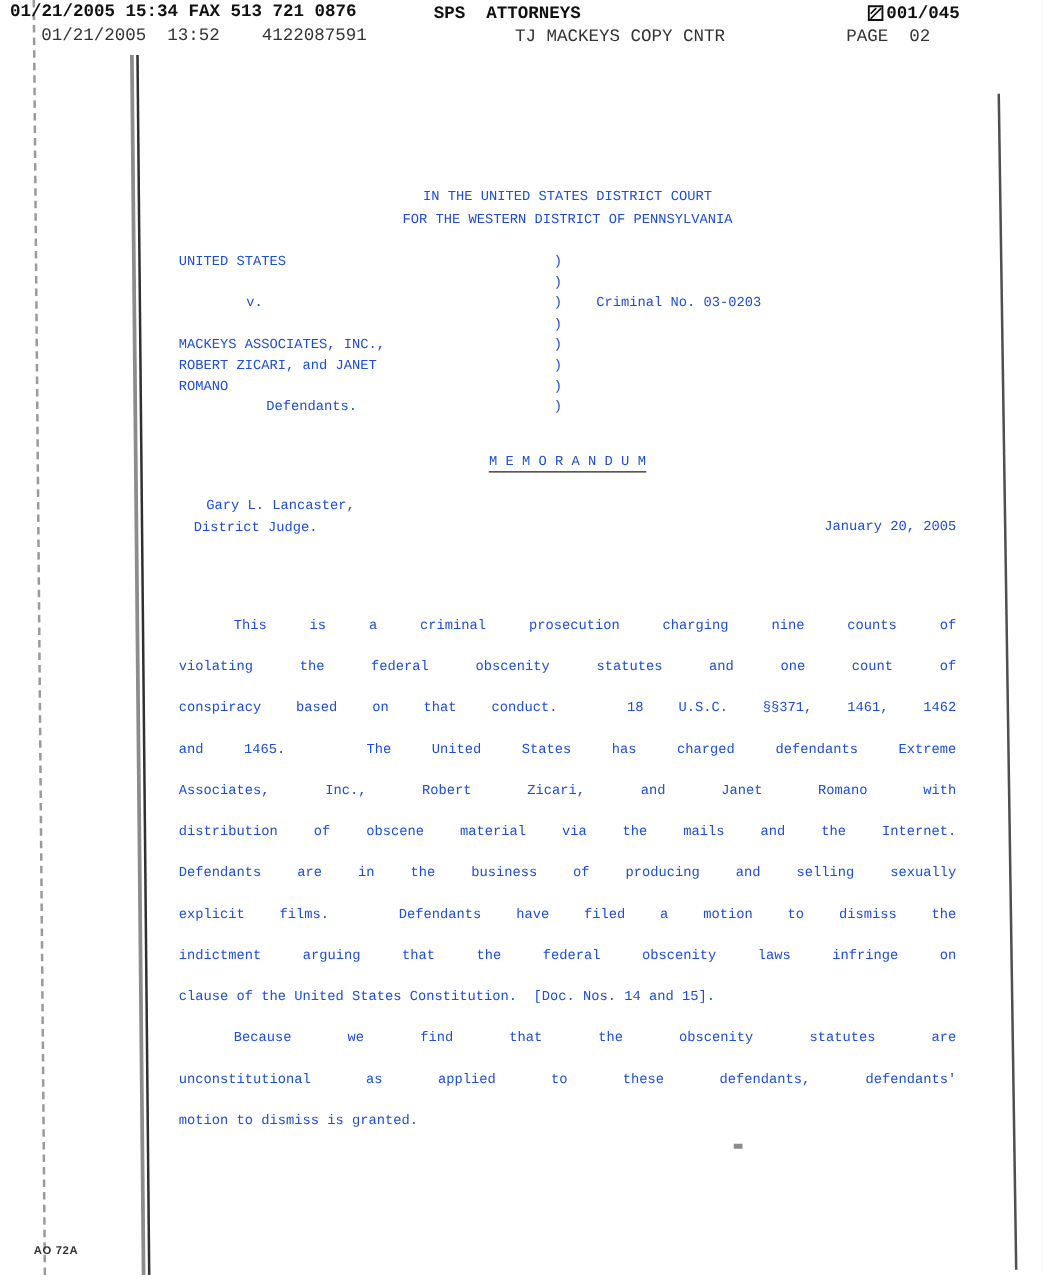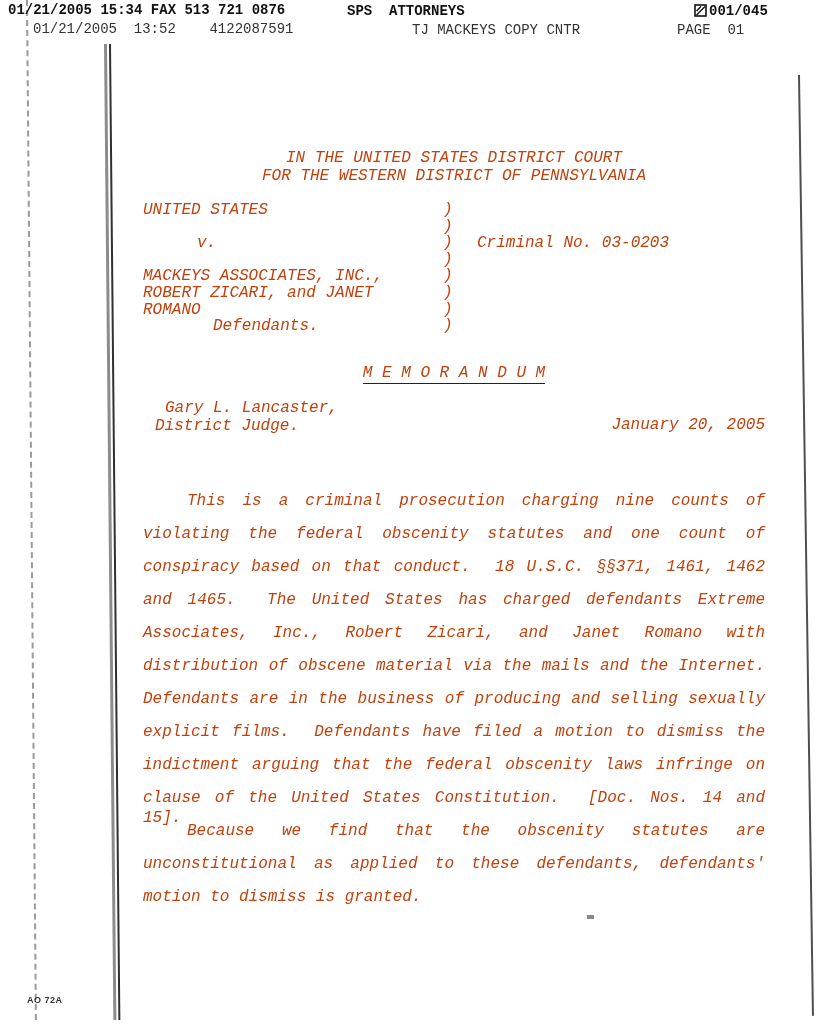--- a/index.html
+++ b/index.html
@@ -32,21 +32,21 @@
     transform:rotate(-0.55deg);transform-origin:top left;
   }
   .right-rule{
     left:798px;top:75px;height:941px;width:0;
     border-left:2px solid #4f4f4f;
     transform:rotate(-0.85deg);transform-origin:top left;
   }
   .speck{left:587px;top:915px;width:7px;height:4px;background:#8a8a8a;}
 
   
-  .doc{font-size:16px;color:#c2410c;font-style:italic;}
+  .doc{font-size:11px;color:#1d4ed8;}
   .court{left:143px;top:149px;width:622px;text-align:center;line-height:18px;}
   .caption{left:143px;top:202px;width:622px;}
   .cap-row{position:relative;height:16.6px;line-height:16.6px;}
   .cap-left{display:inline-block;}
   .cap-paren{position:absolute;left:300px;top:0;}
   .cap-right{position:absolute;left:334px;top:0;}
   .v-indent{padding-left:54px;}
   .def-indent{padding-left:70px;}
 
   .memo{left:143px;top:364px;width:622px;text-align:center;}
@@ -84,21 +84,21 @@
   <div class="abs fax1 pre" style="left:8px;top:2px;">01/21/2005 15:34 FAX 513 721 0876</div>
   <div class="abs fax1 pre" style="left:347px;top:3px;">SPS  ATTORNEYS</div>
   <svg class="fax-icon" viewBox="0 0 13 13">
     <rect x="1" y="1" width="11" height="11" fill="#ffffff" stroke="#111" stroke-width="1.6"></rect>
     <path d="M2.5 11 L11 2.5 M2.5 7 L7 2.5" stroke="#111" stroke-width="1.4" fill="none"></path>
   </svg>
   <div class="abs fax1 pre" style="left:709px;top:3px;">001/045</div>
 
   <div class="abs fax2 pre" style="left:33px;top:21px;">01/21/2005  13:52    4122087591</div>
   <div class="abs fax2 pre" style="left:412px;top:22px;">TJ MACKEYS COPY CNTR</div>
-  <div class="abs fax2 pre" style="left:677px;top:22px;">PAGE  01</div>
+  <div class="abs fax2 pre" style="left:677px;top:22px;">PAGE  02</div>
 
   <div class="abs doc court">
     <div>IN THE UNITED STATES DISTRICT COURT</div>
     <div>FOR THE WESTERN DISTRICT OF PENNSYLVANIA</div>
   </div>
 
   <div class="abs doc caption">
     <div class="cap-row">
       <span class="cap-left">UNITED STATES</span>
       <span class="cap-paren">)</span>

